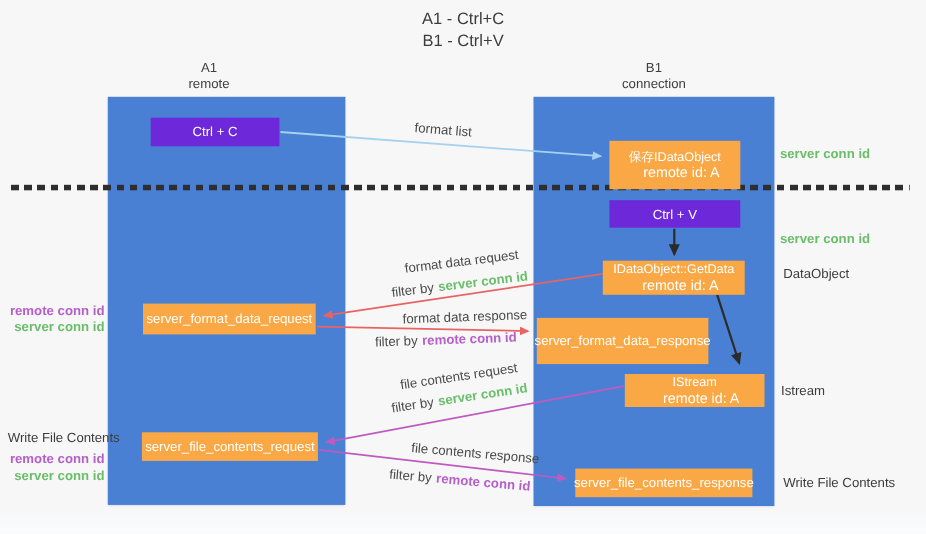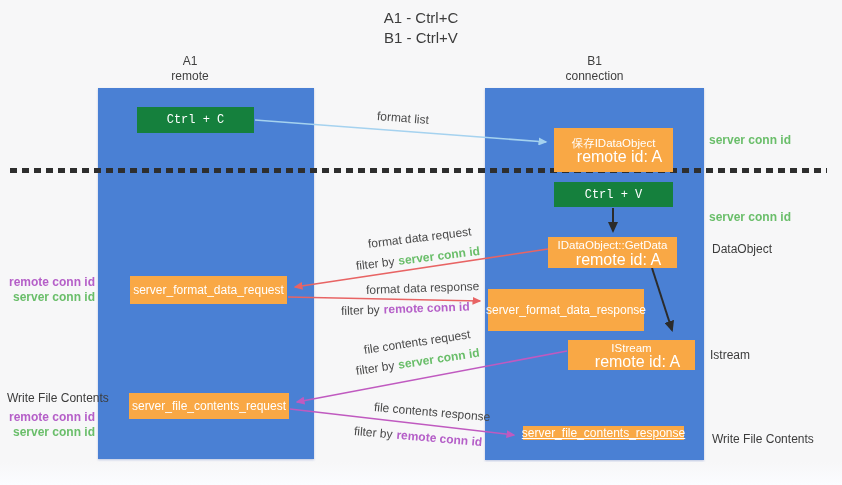--- a/index.html
+++ b/index.html
@@ -11,23 +11,23 @@
            font-size:15px; line-height:20px; color:#3c3c3c; }
 
   .col-header { position:absolute; text-align:center; font-size:12px; line-height:14.5px; color:#3f3f3f; }
   .lifeline { position:absolute; background:#4a80d4; box-shadow:0 1px 2px rgba(120,140,200,.45); }
 
   .dotted-sep { position:absolute; left:10px; top:168px; width:817px; height:5px;
     background:repeating-linear-gradient(to right, #2e2e2e 0 7px, transparent 7px 12px); }
 
   .node { position:absolute; display:flex; flex-direction:column; align-items:center;
           justify-content:center; color:#fff; text-align:center; }
-  .node-green  { background:#15803d; font-size:12px;font-family:Liberation Mono, monospace; }
+  .node-green  { background:#6d28d9; font-size:12px; }
   .node-orange { background:#f9a845; font-size:12px; }
-  .node .l2 { font-size:16px; line-height:13.5px;margin-left:12px; }
+  .node .l2 { font-size:13px; line-height:13.5px;margin-left:12px; }
   .node .l1 { font-size:11.5px; line-height:13.5px; }
   .node.single { font-size:12px; }
 
   .arrow-label { position:absolute; font-size:12px; color:#4a4a4a; white-space:nowrap;
                  transform-origin:left center; }
   .filter-label .k { font-weight:bold; margin-left:4px; }
   .k-green  { color:#6abe6a; }
   .k-purple { color:#b55fc8; }
 
   .side-label { position:absolute; font-size:12px; white-space:nowrap; color:#3c3c3c; }
@@ -118,21 +118,21 @@
 
   <div class="node node-orange" style="left:568px; top:340px; width:127px; height:30px;">
     <span class="l1">IStream</span>
     <span class="l2">remote id: A</span>
   </div>
 
   <div class="node node-orange single" style="left:129px; top:393px; width:160px; height:26px;">
     <span>server_file_contents_request</span>
   </div>
 
-  <div class="node node-orange single" style="left:523px; top:426px; width:161px; height:14px;text-decoration:underline;">
+  <div class="node node-orange single" style="left:523px; top:426px; width:161px; height:26px;">
     <span>server_file_contents_response</span>
   </div>
 
   <div class="arrow-label" style="left:377px; top:109px; transform:rotate(4.5deg);">format list</div>
 
   <div class="arrow-label" style="left:368px; top:237px; transform:rotate(-7deg);">format data request</div>
   <div class="arrow-label filter-label" style="left:356px; top:259px; transform:rotate(-7deg);">
     <span>filter by</span><span class="k k-green">server conn id</span>
   </div>
 

